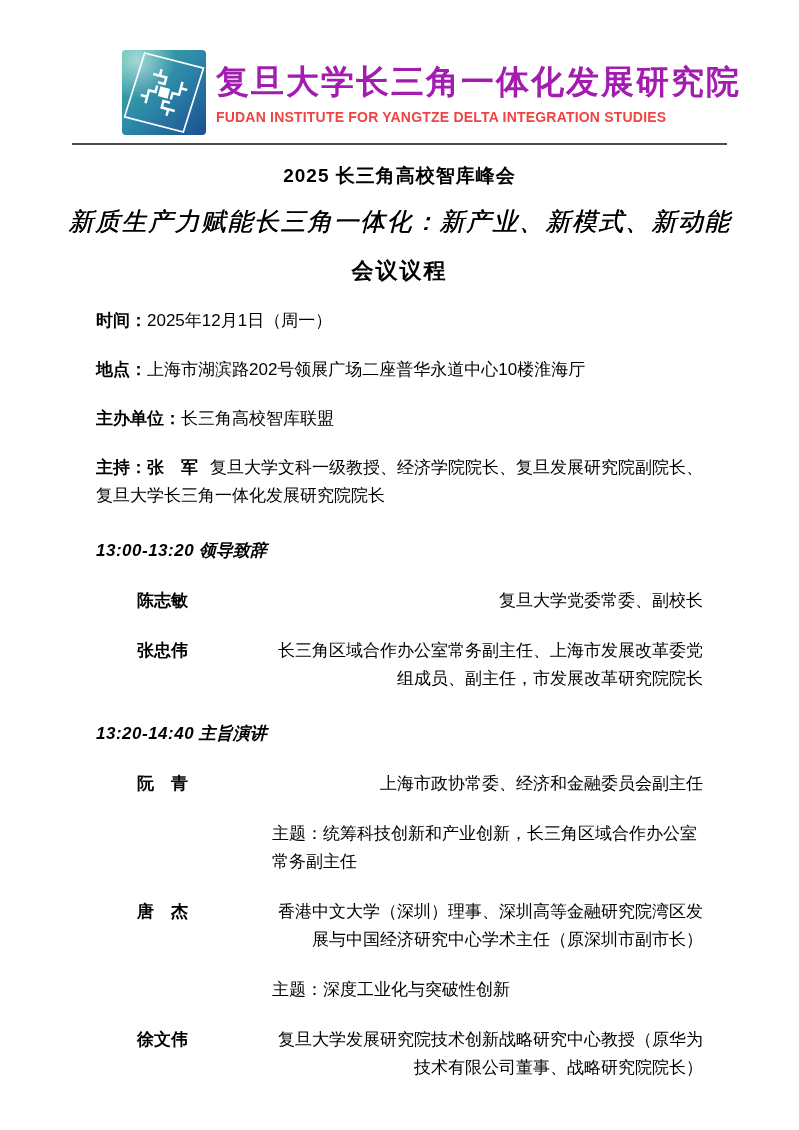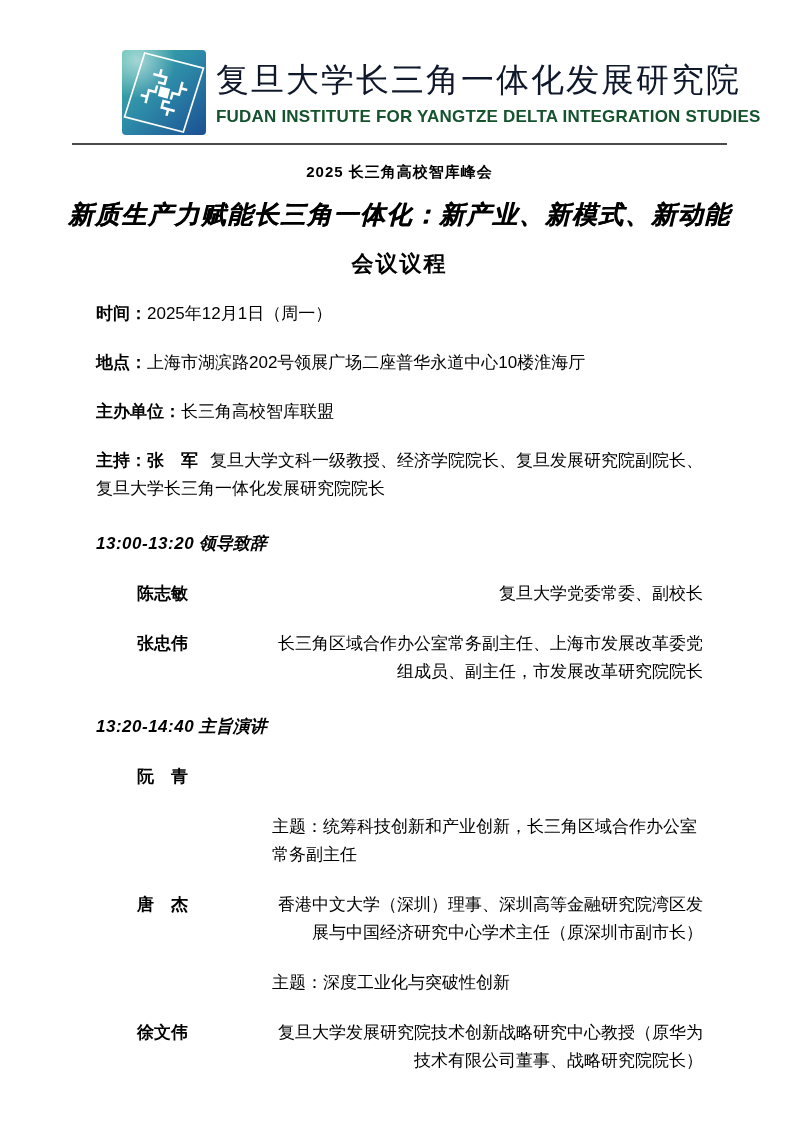--- a/index.html
+++ b/index.html
@@ -31,52 +31,52 @@
     border-radius: 4px;
     background:
       radial-gradient(circle at 18% 12%, rgba(255,255,255,0.55), rgba(255,255,255,0) 38%),
       linear-gradient(135deg, #3db3a3 0%, #2d8aa8 48%, #1b4f93 100%);
     position: relative;
   }
   .logo svg { position: absolute; inset: 0; width: 100%; height: 100%; }
   .org-names { display: flex; flex-direction: column; justify-content: center; }
   .org-zh {
     font-size: 33px;
-    font-weight: 400;
+    font-weight: 700;
     letter-spacing: 2px;
-    color: #0f172a;
+    color: #a21caf;
     white-space: nowrap;
   }
   .org-en {
     margin-top: 4px;
-    font-size: 17px;
+    font-size: 14px;
     font-weight: bold;
     letter-spacing: 0.2px;
-    color: #14532d;
+    color: #ef4444;
     white-space: nowrap;
   }
   .divider {
     margin: 8px 72px 0;
     border: none;
     border-top: 2px solid #4a4a4a;
   }
 
   
   .event-title {
     margin-top: 18px;
     text-align: center;
-    font-size: 15px;
+    font-size: 19px;
     font-weight: bold;
     letter-spacing: 1px;
   }
   .event-subtitle {
     margin-top: 16px;
     text-align: center;
     font-size: 25px;
-    font-weight: 700;
+    font-weight: 400;
     font-style: italic;
     letter-spacing: 1.5px;
     text-shadow: 0.6px 0 currentColor;
     white-space: nowrap;
   }
   .agenda-heading {
     margin-top: 18px;
     text-align: center;
     font-size: 22px;
     font-weight: bold;
@@ -178,20 +178,21 @@
     <div class="speaker-name">张忠伟</div>
     <div class="speaker-role">长三角区域合作办公室常务副主任、上海市发展改革委党组成员、副主任，市发展改革研究院院长</div>
   </div>
 
   <div class="session-header">
     <span class="session-time">13:20-14:40</span>
     <span class="session-title">主旨演讲</span>
   </div>
   <div class="speaker-row">
     <div class="speaker-name">阮　青</div>
+    <div class="speaker-role">上海市政协常委、经济和金融委员会副主任</div>
   </div>
   <div class="speaker-topic">主题：统筹科技创新和产业创新，长三角区域合作办公室常务副主任</div>
 
   <div class="speaker-row">
     <div class="speaker-name">唐　杰</div>
     <div class="speaker-role">香港中文大学（深圳）理事、深圳高等金融研究院湾区发展与中国经济研究中心学术主任（原深圳市副市长）</div>
   </div>
   <div class="speaker-topic">主题：深度工业化与突破性创新</div>
 
   <div class="speaker-row">

